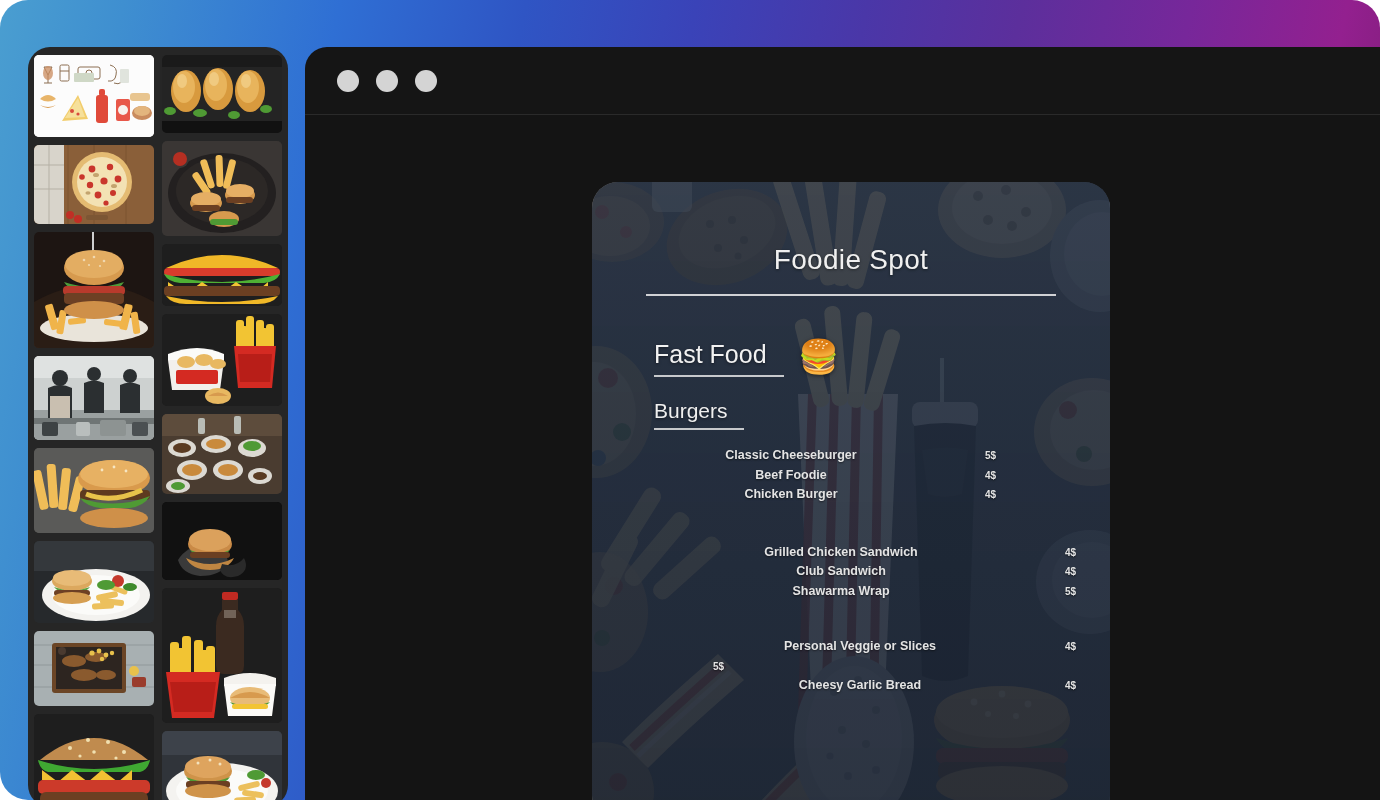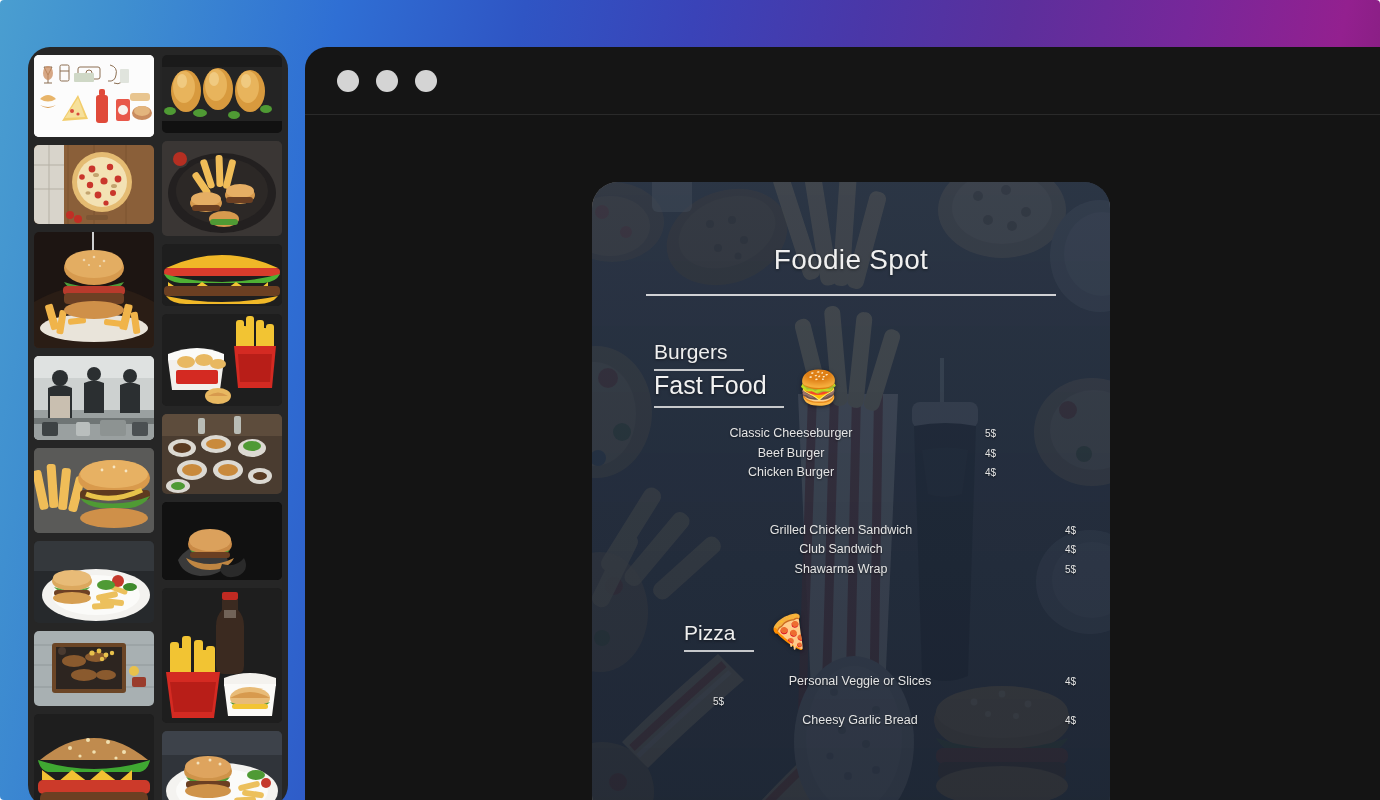--- a/index.html
+++ b/index.html
@@ -23,21 +23,21 @@
         #3f8fd0 8%,
         #2f6fd4 22%,
         #2f55c4 34%,
         #3a43b8 45%,
         #4a37a8 56%,
         #5c2f9c 66%,
         #77279a 77%,
         #93208f 87%,
         #7a1c72 95%,
         #3d1648 100%);
-    border-radius: 4px;
+    border-radius: 28px;
   }
 
   
   #gallery-panel {
     position: absolute;
     left: 28px;
     top: 47px;
     width: 260px;
     height: 760px;
     background: #262626;
@@ -164,20 +164,21 @@
     text-shadow: 0 1px 3px rgba(0,0,0,.5);
   }
   .items { margin-top: 16px; }
   .item-row {
     display: flex;
     align-items: baseline;
     font-size: 12.5px;
     line-height: 19.5px;
     color: #e4e4e4;
     text-shadow: 0 1px 2px rgba(0,0,0,.55);
+    font-weight: bold;
   }
   .item-name { flex: 1; text-align: center; }
   .item-price { width: 40px; text-align: right; font-size: 10px; }
 
   
   #sec-fastfood { margin-top: 44px; }
   #sec-fastfood .section-head { padding-left: 28px; }
   #sec-fastfood .section-rule { width: 130px; }
   #burgers-head { padding-left: 56px; margin-top: 22px; }
   #burgers-head .section-rule { width: 90px; }
@@ -768,42 +769,42 @@
           </svg>
           <div class="scrim"></div>
         </div>
 
         <div id="menu-content">
 
           <div id="menu-title">Foodie Spot</div>
           <div id="title-rule"></div>
 
           <div class="section" id="sec-fastfood">
+            <div class="section-head">
+              <div>
+                <div class="section-name">Fast Food</div>
+                <div class="section-rule"></div>
+              </div>
+              <span class="emoji">🍔</span>
+            </div>
+
             <div class="section-head" id="burgers-head">
               <div>
                 <div class="sub-name">Burgers</div>
                 <div class="section-rule"></div>
               </div>
             </div>
 
-            <div class="section-head">
-              <div>
-                <div class="section-name">Fast Food</div>
-                <div class="section-rule"></div>
-              </div>
-              <span class="emoji">🍔</span>
-            </div>
-
             <div class="items" id="burgers-items">
               <div class="item-row">
                 <span class="item-name">Classic Cheeseburger</span>
                 <span class="item-price">5$</span>
               </div>
               <div class="item-row">
-                <span class="item-name">Beef Burger</span>
+                <span class="item-name">Beef Foodie</span>
                 <span class="item-price">4$</span>
               </div>
               <div class="item-row">
                 <span class="item-name">Chicken Burger</span>
                 <span class="item-price">4$</span>
               </div>
             </div>
           </div>
 
           <div class="section" id="sec-sandwiches">
@@ -817,27 +818,20 @@
                 <span class="item-price">4$</span>
               </div>
               <div class="item-row">
                 <span class="item-name">Shawarma Wrap</span>
                 <span class="item-price">5$</span>
               </div>
             </div>
           </div>
 
           <div class="section" id="sec-pizza">
-            <div class="section-head">
-              <div>
-                <div class="sub-name">Pizza</div>
-                <div class="section-rule"></div>
-              </div>
-              <span class="emoji">🍕</span>
-            </div>
             <div class="items" id="pizza-items">
               <div class="item-row">
                 <span class="item-name">Personal Veggie or Slices</span>
                 <span class="item-price">4$</span>
               </div>
               <div class="item-row">
                 <span class="item-price">5$</span>
               </div>
               <div class="item-row">
                 <span class="item-name">Cheesy Garlic Bread</span>

